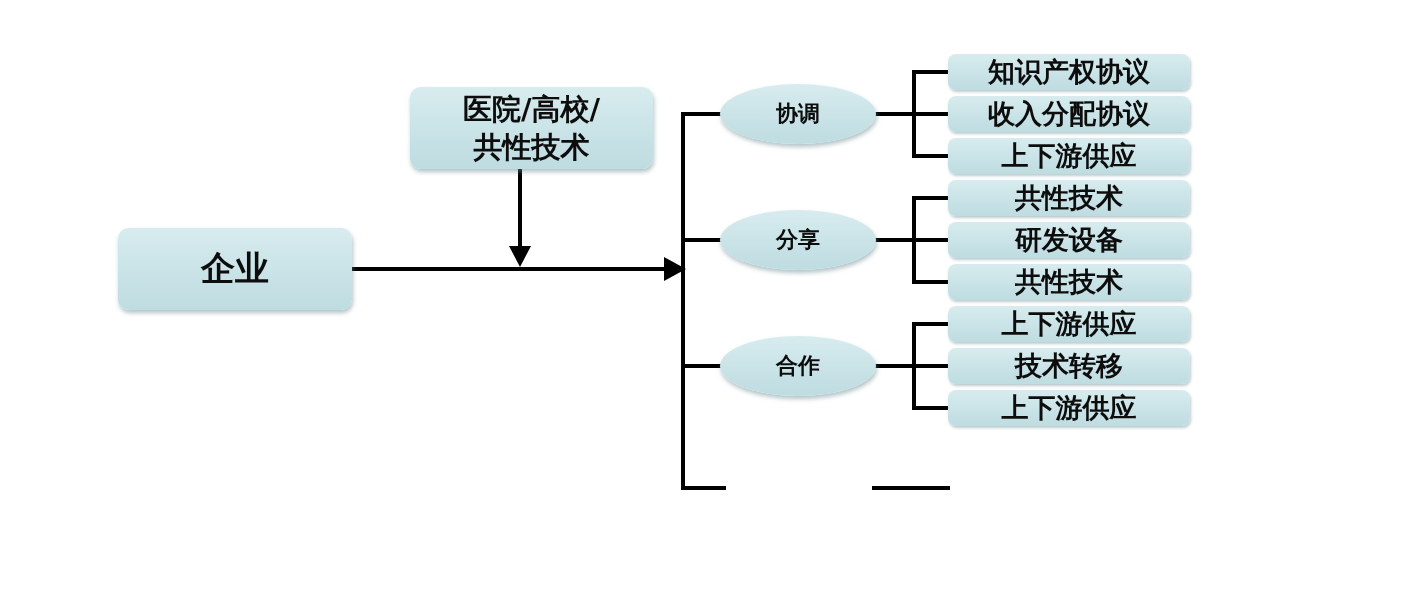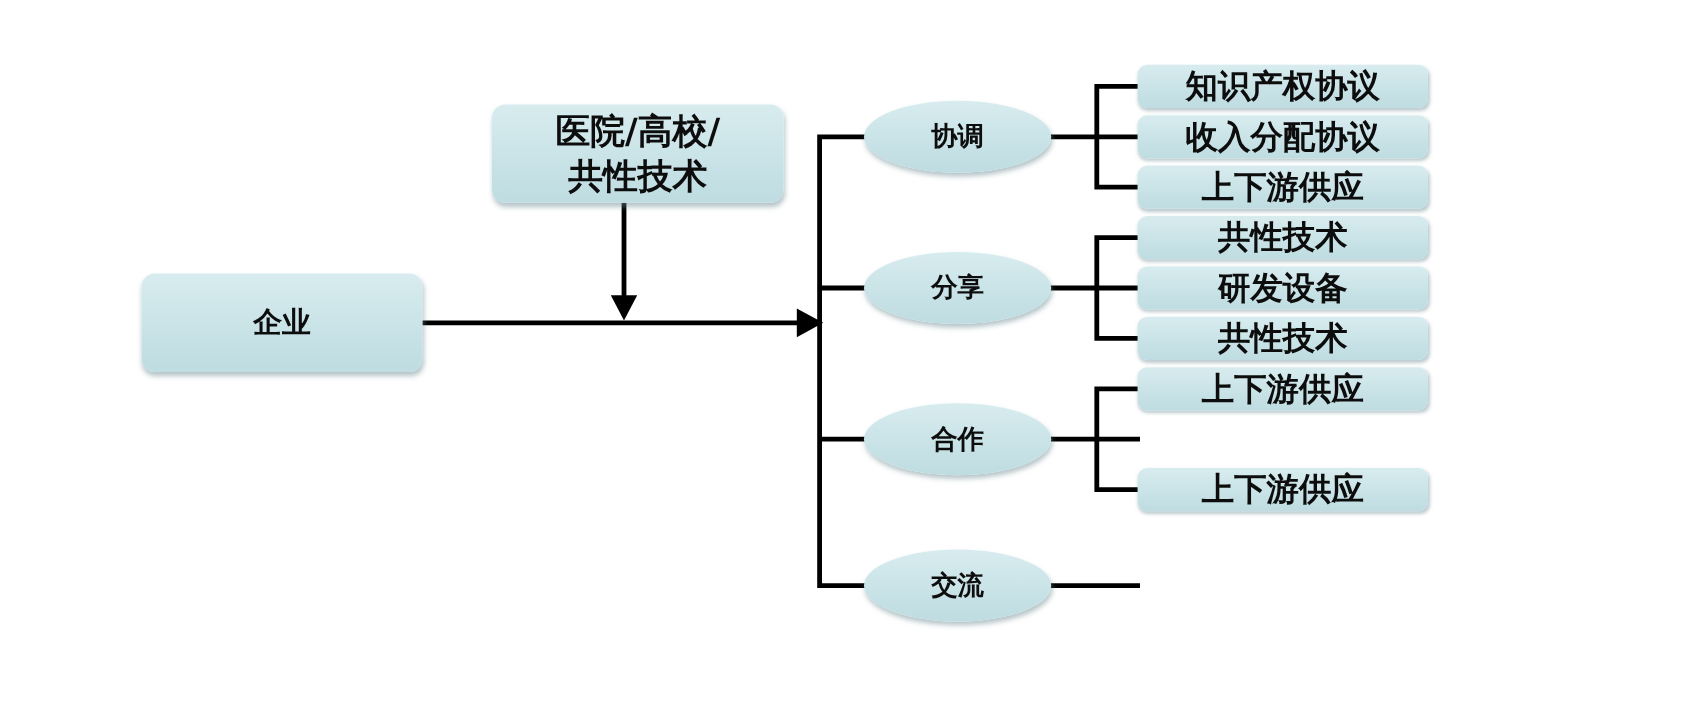--- a/index.html
+++ b/index.html
@@ -42,21 +42,21 @@
   .small-box {
     left: 948px;
     width: 242px;
     height: 36px;
     border-radius: 8px;
     font-size: 27px;
     box-shadow: 1px 2px 3px rgba(108, 138, 146, 0.45);
   }
   #node-enterprise {
     left: 118px; top: 228px; width: 234px; height: 82px;
-    font-size: 24px;
+    font-size: 34px;
   }
   #node-institutions {
     left: 410px; top: 87px; width: 243px; height: 82px;
     font-size: 29px; line-height: 38px;
   }
   .ellipse {
     left: 720px; width: 156px; height: 60px;
     font-size: 22px;
   }
 </style>
@@ -103,29 +103,27 @@
 
   <div class="node ellipse" style="top:84px">
     <span>协调</span>
   </div>
   <div class="node ellipse" style="top:210px">
     <span>分享</span>
   </div>
   <div class="node ellipse" style="top:336px">
     <span>合作</span>
   </div>
-  <div class="node ellipse" style="top:458px">
-    <span>交流</span>
-  </div>
 
   <div class="node small-box" style="top:54px">知识产权协议</div>
   <div class="node small-box" style="top:96px">收入分配协议</div>
   <div class="node small-box" style="top:138px">上下游供应</div>
 
   <div class="node small-box" style="top:180px">共性技术</div>
   <div class="node small-box" style="top:222px">研发设备</div>
   <div class="node small-box" style="top:264px">共性技术</div>
 
   <div class="node small-box" style="top:306px">上下游供应</div>
+  <div class="node small-box" style="top:348px">技术转移</div>
   <div class="node small-box" style="top:390px">上下游供应</div>
 
 
 </div>
 
 </body></html>

